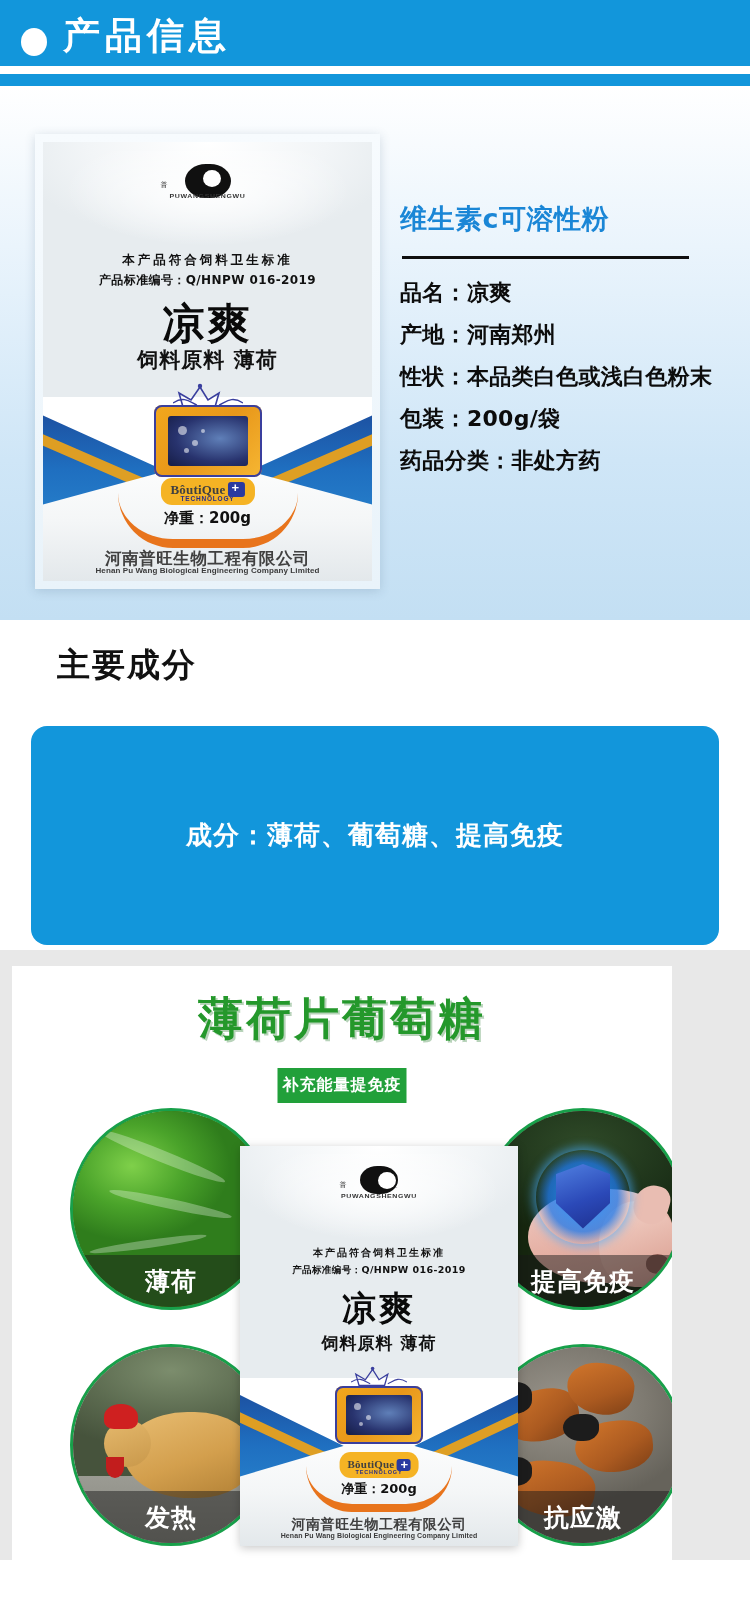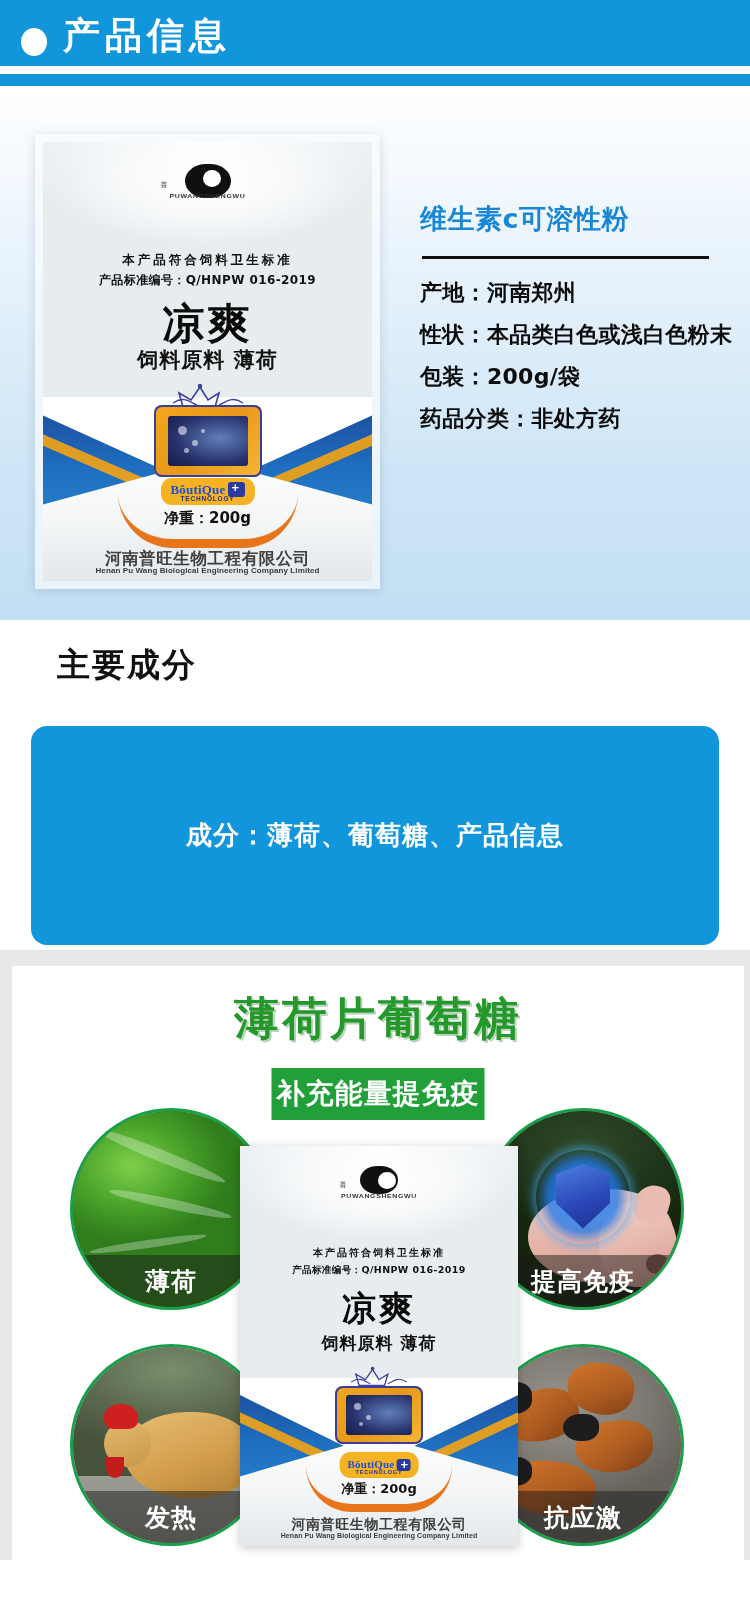--- a/index.html
+++ b/index.html
@@ -127,21 +127,21 @@
   .medallion-in{
     position:absolute;left:14px;top:11px;width:80px;height:50px;border-radius:3px;
     background:radial-gradient(ellipse at 65% 45%,#5f7fb8 0%,#28336e 60%,#151c44 100%);
   }
   .bubble{position:absolute;border-radius:50%;background:rgba(255,255,255,.55);}
   .boutique{
     position:absolute;left:50%;top:76.5%;transform:translateX(-50%);
     background:#f5b324;border-radius:11px;padding:2px 10px 3px 10px;
     text-align:center;white-space:nowrap;
   }
-  .boutique-a{font-size:13px;font-weight:bold;color:#1d4ed8;letter-spacing:.2px;font-family:"Liberation Serif",serif;}
+  .boutique-a{font-size:13px;font-weight:bold;color:#404040;letter-spacing:.2px;font-family:"Liberation Serif",serif;}
   .boutique-b{font-size:6.5px;font-weight:bold;color:#2a2f86;letter-spacing:.8px;display:block;margin-top:-3px;}
   .heart{
     display:inline-block;width:17px;height:15px;background:#2a3aa0;
     position:relative;vertical-align:-3px;margin-left:2px;border-radius:3px;
   }
   .heart:before{content:"+";position:absolute;left:4px;top:-2px;color:#fff;font-size:13px;font-weight:bold;}
   .smile{
     position:absolute;left:50%;top:80%;transform:translateX(-50%);
     width:180px;height:46px;border-bottom:9px solid #e8741c;
     border-radius:0 0 90px 90px;
@@ -156,21 +156,21 @@
     font-size:16.5px;color:#404040;font-weight:bold;letter-spacing:.6px;
     font-family:"DejaVu Sans","Liberation Sans",sans-serif;
   }
   .company-en{
     position:absolute;left:0;top:96.5%;width:100%;text-align:center;
     font-size:8px;color:#3a3a3a;letter-spacing:.1px;font-weight:bold;
   }
 
   
   .spec{
-    position:absolute;left:420px;top:115px;width:330px;
+    position:absolute;left:400px;top:115px;width:330px;
   }
   .spec-title{
     font-size:27px;font-weight:bold;color:#1a86d6;letter-spacing:.5px;
     font-family:"DejaVu Sans","Liberation Sans",sans-serif;
     white-space:nowrap;
   }
   .spec-rule{
     width:287px;height:3px;background:#0f0f0f;margin:19px 0 17px 2px;
   }
   .spec-row{
@@ -195,32 +195,32 @@
     font-size:26px;font-weight:bold;color:#ffffff;letter-spacing:1px;
     font-family:"DejaVu Sans","Liberation Sans",sans-serif;
   }
 
   
   .banner-bg{
     position:absolute;left:0;top:950px;width:750px;height:610px;
     background:#e8e8e8;
   }
   .banner-card{
-    position:absolute;left:12px;top:966px;width:732px;height:594px;
+    position:absolute;left:12px;top:966px;width:660px;height:594px;
     background:#ffffff;overflow:hidden;
   }
   .banner-title{
     position:absolute;left:0;top:23px;width:100%;text-align:center;
     font-size:45px;font-weight:bold;color:#24982b;letter-spacing:3px;
     font-family:"DejaVu Sans","Liberation Sans",sans-serif;
     text-shadow:2px 2px 0 rgba(20,110,25,.30);
   }
   .banner-badge{
     position:absolute;left:50%;top:102px;transform:translateX(-50%);
-    background:#21a03a;color:#fff;font-size:28px;font-weight:bold;
+    background:#21a03a;color:#fff;font-size:16px;font-weight:bold;
     padding:7px 5px;letter-spacing:1px;white-space:nowrap;
     font-family:"DejaVu Sans","Liberation Sans",sans-serif;
   }
   .circ{
     position:absolute;width:196px;height:196px;border-radius:50%;
     border:3px solid #18a04a;overflow:hidden;
   }
   .circ-img{position:absolute;left:0;top:0;width:100%;height:100%;}
   .circ-label{
     position:absolute;left:0;bottom:0;width:100%;height:52px;
@@ -381,30 +381,31 @@
         <div class="smile"></div>
         <div class="netwt">净重：200g</div>
         <div class="company-cn">河南普旺生物工程有限公司</div>
         <div class="company-en">Henan Pu Wang Biological Engineering Company Limited</div>
       </div>
     </div>
 
     <div class="spec">
       <div class="spec-title">维生素c可溶性粉</div>
       <div class="spec-rule"></div>
+      <div class="spec-row">品名：凉爽</div>
       <div class="spec-row">产地：河南郑州</div>
       <div class="spec-row">性状：本品类白色或浅白色粉末</div>
       <div class="spec-row">包装：200g/袋</div>
       <div class="spec-row">药品分类：非处方药</div>
     </div>
   </div>
 
   <div class="ing-head">主要成分</div>
   <div class="ing-card">
-    <div class="ing-text">成分：薄荷、葡萄糖、产品信息</div>
+    <div class="ing-text">成分：薄荷、葡萄糖、提高免疫</div>
   </div>
 
   <div class="banner-bg"></div>
   <div class="banner-card">
 
     <div class="banner-title">薄荷片葡萄糖</div>
     <div class="banner-badge">补充能量提免疫</div>
 
     <div class="circ c-tl">
       <div class="circ-img img-mint">

